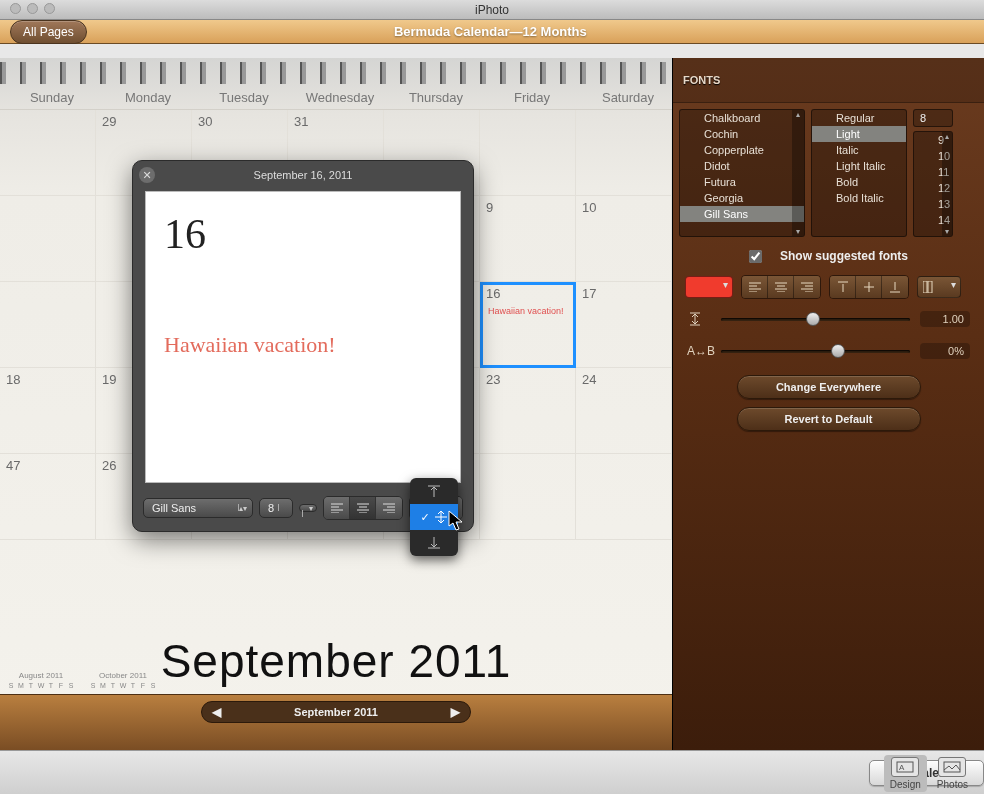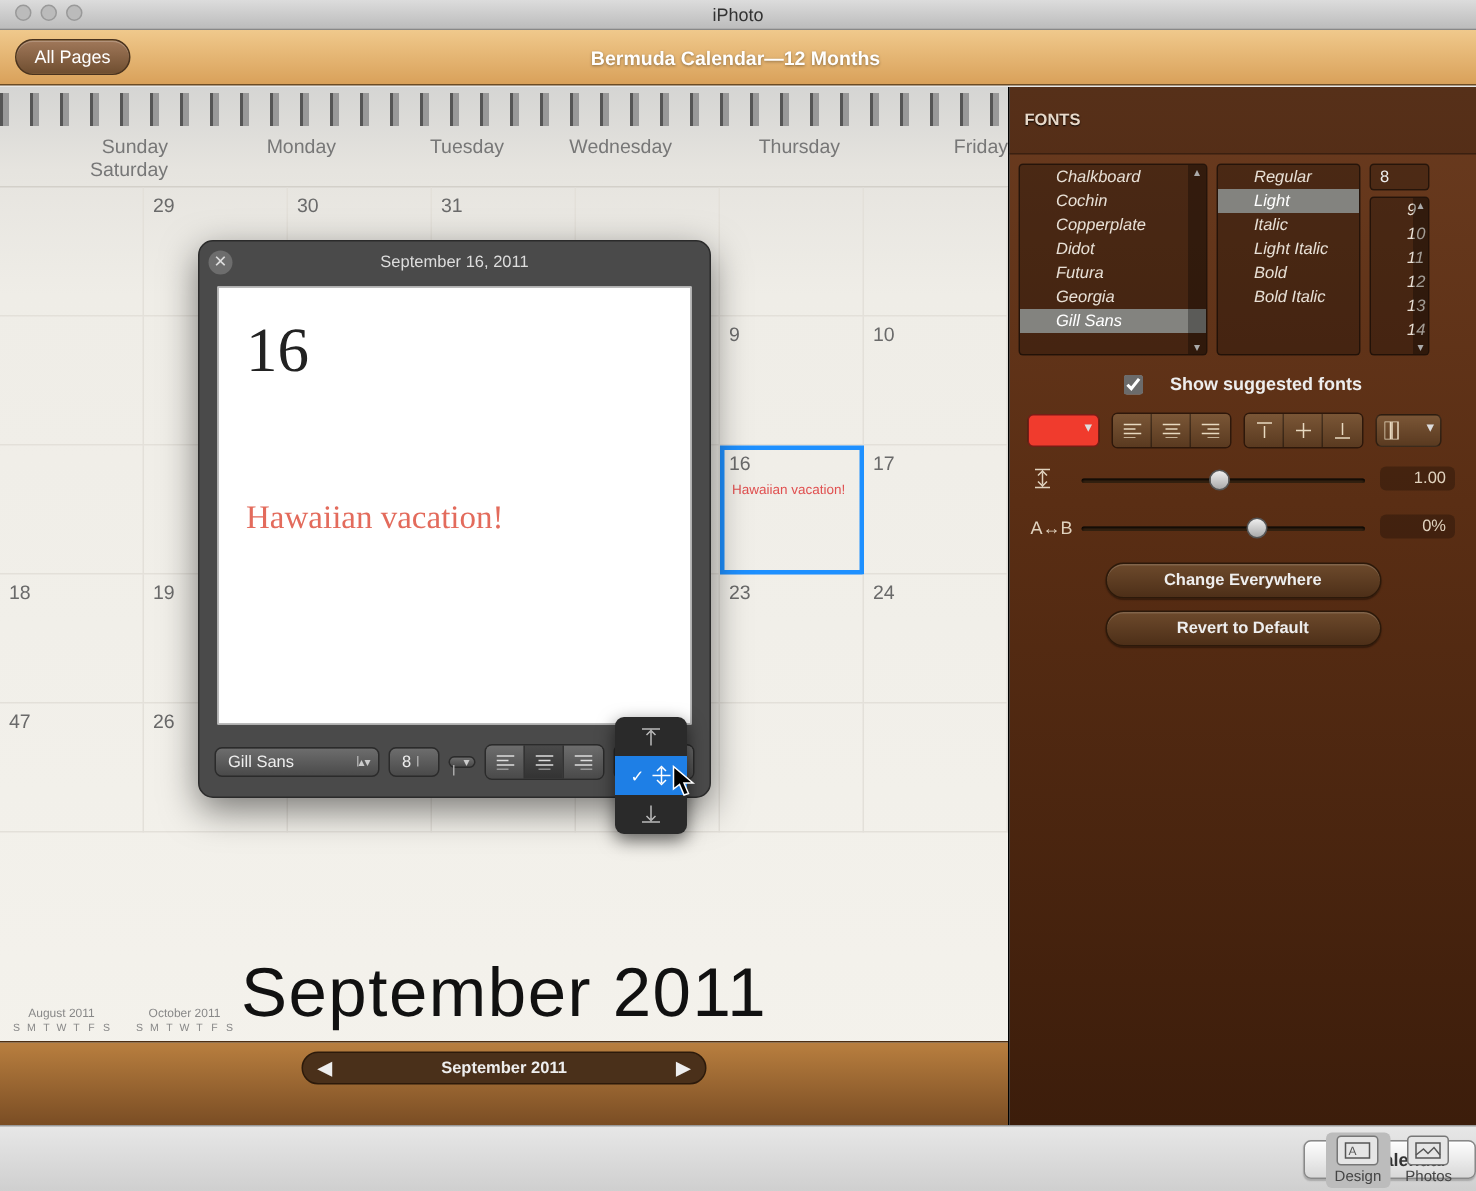--- a/index.html
+++ b/index.html
@@ -4,35 +4,35 @@
 <style>
 * { box-sizing: border-box; margin: 0; padding: 0; font-family: "Lucida Grande", Arial, sans-serif; }
 body { width: 984px; height: 794px; position: relative; background: #e8e8e8; overflow: hidden; }
 
 
 .titlebar { height: 20px; background: linear-gradient(#dcdcdc,#bcbcbc); border-bottom:1px solid #888; text-align:center; font-size:12px; color:#333; line-height:20px; position:relative;}
 .traffic { position:absolute; left:10px; top:3px; display:flex; gap:6px;}
 .traffic span { width:11px; height:11px; border-radius:50%; background:#bbb; border:1px solid #999;}
 
 
-.toolbar { height: 37px; background: linear-gradient(#f0c98c,#d9a15a); border-bottom:1px solid #6b4b24; display:flex; align-items:center; padding:0 10px; gap:12px;}
+.toolbar { height: 24px; background: linear-gradient(#f0c98c,#d9a15a); border-bottom:1px solid #6b4b24; display:flex; align-items:center; padding:0 10px; gap:12px;}
 .pill-btn { background: linear-gradient(#a0785a,#6f4e30); color:#fff; font-size:12px; padding:4px 12px; border-radius:14px; border:1px solid #4a331e; box-shadow: inset 0 1px rgba(255,255,255,.2); cursor:pointer;}
 .toolbar-title { flex:1; text-align:center; color:#fff; font-weight:bold; font-size:13px; text-shadow:0 1px 2px rgba(0,0,0,.4);}
 
 
 .content { position:absolute; top:58px; bottom:44px; left:0; right:0; display:flex; }
 .calendar-area { flex:1; background: linear-gradient(#d5d5d3 0%, #e6e4df 8%, #efede7 20%, #f4f2ec 100%); position:relative; overflow:hidden; }
 .side-panel { width: 312px; background: linear-gradient(180deg,#6a3b1f 0%, #5a2e14 40%, #3c1d0b 100%); border-left:1px solid #000; color:#ddd; font-size:11px; position:relative;}
 
 
 .binding { height:22px; background: repeating-linear-gradient(90deg,#555 0,#555 4px, transparent 4px, transparent 20px); position:relative; margin-top:4px;}
 .binding::before{content:""; position:absolute; inset:0; background: repeating-linear-gradient(90deg, transparent 0, transparent 2px, #999 2px, #999 6px, transparent 6px, transparent 20px);}
 
 
-.weekdays { display:grid; grid-template-columns: repeat(6,1fr); font-size:13px; color:#777; text-align:right; padding: 6px 0 4px 0;}
+.weekdays { display:grid; grid-template-columns: repeat(7,1fr); font-size:13px; color:#777; text-align:center; padding: 6px 0 4px 0;}
 .weekdays > div { padding-left:8px;}
 
 
 .grid { display:grid; grid-template-columns: repeat(7,1fr); border-top:1px solid #d3d0c9;}
 .cell { height:86px; border-right:1px solid #e3e0d9; border-bottom:1px solid #e3e0d9; padding:4px 6px; font-size:13px; color:#6a6a6a; position:relative;}
 .cell.sel { outline:3px solid #1e90ff; outline-offset:-3px;}
 .cell .ev { font-size:9px; color:#e05050; position:absolute; top:24px; left:8px;}
 
 
 .month-large { position:absolute; left:0; right:0; bottom:62px; text-align:center; font-size:46px; font-weight:300; font-family: "Helvetica Neue", Helvetica, Arial; color:#111; letter-spacing:1px;}
@@ -72,38 +72,38 @@
 .va-pop .chk{font-size:11px;}
 .cursor-img { position:absolute; left:448px; top:452px; z-index:60; pointer-events:none;}
 
 
 .side-title { font-weight:bold; color:#e8d9c9; font-size:11px; padding:16px 10px; background: rgba(0,0,0,.18); border-bottom:1px solid rgba(0,0,0,.3); text-shadow:0 1px 1px #000;}
 .font-lists { display:flex; gap:6px; padding:6px 6px 4px 6px;}
 .list { background: rgba(0,0,0,.28); border:1px solid rgba(0,0,0,.5); border-radius:3px; overflow:hidden;}
 .list-col { width:126px; height:128px; overflow:hidden;}
 .list-col.styles { width:96px;}
 .list-col.sizes { width:40px;}
-.list .item { padding:2px 24px; font-size:11px; color:#e8e0d6; cursor:pointer; white-space:nowrap;font-style:italic;}
+.list .item { padding:2px 24px; font-size:11px; color:#e8e0d6; cursor:pointer; white-space:nowrap;}
 .list .item.sel { background:#83837f; color:#fff;}
 .size-current { width:40px; background: rgba(0,0,0,.25); border:1px solid rgba(0,0,0,.5); border-radius:3px; padding:2px 6px; color:#eee; font-size:11px; margin-bottom:4px;}
 .sizes-wrap { display:flex; flex-direction:column; }
 
 .check-row { display:flex; align-items:center; gap:18px; justify-content:center; padding:8px 0; color:#eee; font-size:12px; font-weight:bold;}
 .check-row input { accent-color:#6b6b6b;}
 
 .controls-row { display:flex; gap:8px; padding:4px 12px; align-items:center;}
 .color-swatch { width:48px; height:22px; background:#f03b2d; border-radius:4px; border:1px solid rgba(0,0,0,.5); position:relative;}
 .color-swatch::after{content:"▾"; position:absolute; right:4px; top:2px; color:#ddd; font-size:10px;}
 .btn-grp { display:flex; border:1px solid rgba(0,0,0,.5); border-radius:4px; overflow:hidden;}
 .btn-grp button { width:26px; height:22px; background:linear-gradient(#7a5636,#5a3a20); border:none; border-right:1px solid rgba(0,0,0,.4); color:#e8d9c0; cursor:pointer; display:flex; align-items:center; justify-content:center;}
 .btn-grp button:last-child{border-right:none;}
 .col-swatch { width:44px; height:22px; background:linear-gradient(#7a5636,#5a3a20); border-radius:4px; border:1px solid rgba(0,0,0,.5); position:relative;}
 .col-swatch::after{content:"▾"; position:absolute; right:4px; top:2px; color:#ddd; font-size:10px;}
 
-.slider-row { display:flex; align-items:flex-end; gap:10px; padding:8px 14px; color:#e0d2be; font-size:11px;}
+.slider-row { display:flex; align-items:center; gap:10px; padding:8px 14px; color:#e0d2be; font-size:11px;}
 .slider-row .lbl-ic{width:24px; text-align:center; font-size:12px;}
 .slider { flex:1; height:14px; position:relative;}
 .slider .track{position:absolute; left:0; right:0; top:6px; height:3px; background:#3a2512; border-radius:2px; box-shadow:inset 0 1px 2px #000;}
 .slider .knob{position:absolute; top:0; width:14px; height:14px; border-radius:50%; background:linear-gradient(#eee,#aaa); border:1px solid #555;}
 .slider-val { width:50px; background:rgba(0,0,0,.25); border-radius:4px; padding:2px 6px; text-align:right;}
 
 .side-btn { display:block; margin:8px auto; width:184px; padding:5px 0; text-align:center; background:linear-gradient(#6d4a2c,#4d2f18); border:1px solid #2c190a; border-radius:12px; color:#eee; font-size:11px; font-weight:bold; cursor:pointer; box-shadow:0 1px 1px rgba(0,0,0,.4), inset 0 1px rgba(255,255,255,.15);}
 
 
 .bottombar { position:absolute; bottom:0; left:0; right:0; height:44px; background:linear-gradient(#e7e7e7,#cfcfcf); border-top:1px solid #999; display:flex; align-items:center; justify-content:flex-end;}

